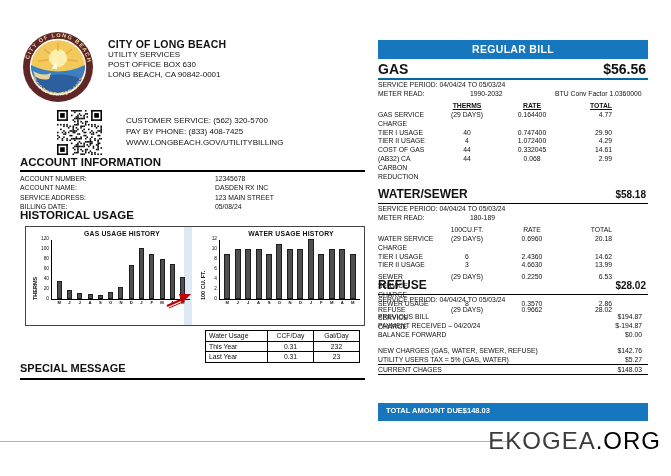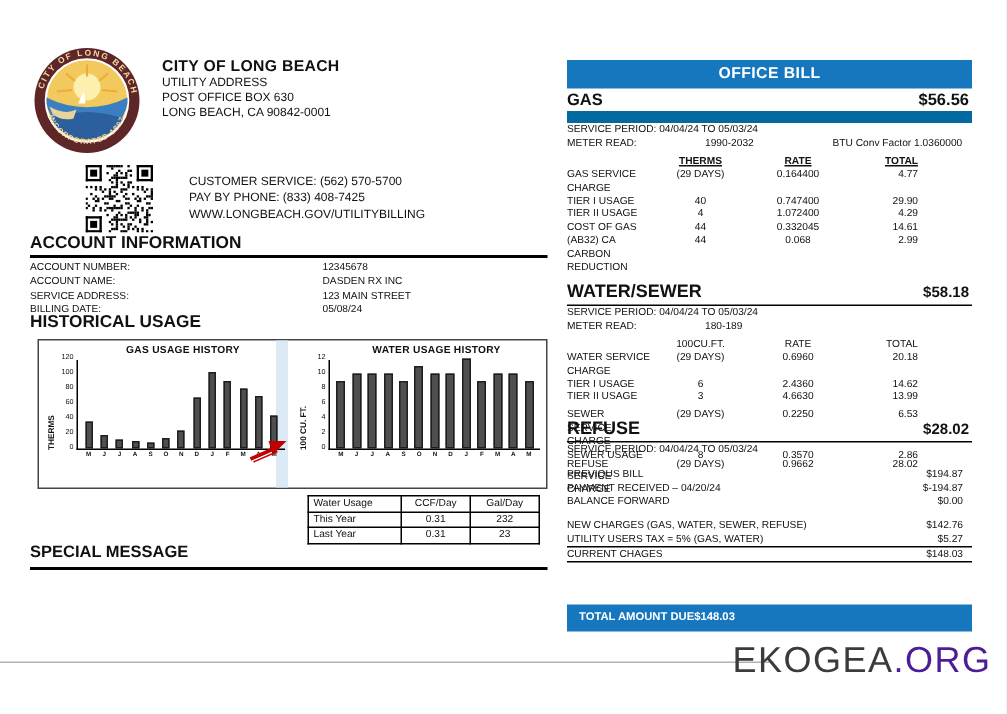--- a/index.html
+++ b/index.html
@@ -55,22 +55,22 @@
   .wtable td.num { text-align:center; width:46px; }
   .wtable td.lbl { width:62px; }
   .special-title { position:absolute; left:20px; top:362px; width:345px;
     font-size:11px; font-weight:bold; border-bottom:2px solid #000; padding-bottom:4px; }
   
   .rcol { position:absolute; left:378px; top:40px; width:270px; height:436px; font-size:6.8px; }
   .rcol > div { position:absolute; left:0; right:0; }
   .banner { top:0; background:#1677BE; color:#fff; font-weight:bold; font-size:10.5px;
     text-align:center; padding:3px 0 4px; letter-spacing:.3px; }
   .sec-gas { top:21px; }
-  .gas-head { display:flex; justify-content:space-between; font-weight:bold; font-size:11px;
-    border-bottom:8px solid #0369a1; padding:0 2px 1px 0; }
+  .gas-head { display:flex; justify-content:space-between; font-weight:bold; font-size:14px;
+    border-bottom:2px solid #0369a1; padding:0 2px 1px 0; }
   .meta-line { line-height:8.6px; margin-top:1px; }
   .meta-row { display:flex; line-height:8.6px; }
   .m-label { width:92px; }
   .m-val { width:85px; }
   .tbl { margin-top:4px; padding-right:36px; }
   .trow { display:flex; line-height:8.8px; }
   .c-desc { flex:1; white-space:pre-line; }
   .c-qty { width:66px; text-align:center; }
   .c-rate { width:64px; text-align:center; }
   .c-tot { width:48px; text-align:right; }
@@ -89,21 +89,21 @@
   .agap { height:7px; }
   .tax-row { border-bottom:1px solid #000; }
   .cur-row { border-bottom:1px solid #000; }
   .total-bar { top:363px; background:#1677BE; color:#fff; font-weight:bold; font-size:7.5px;
     padding:3px 8px 4px; }
   .tb-row { display:flex; justify-content:flex-start; line-height:10.5px; }
   
   .footer-line { position:absolute; left:0; top:441px; width:516px; height:1px; background:#b2b2b2; }
   .brand { position:absolute; right:10px; top:427px; font-size:24px; letter-spacing:1px; }
   .brand-name { color:#3b3b3b; }
-  .brand-suffix { color:#4c1d95; }
+  .brand-suffix { color:#000000; }
 </style>
 </head>
 <body>
 
 <div class="page">
 
   <svg class="seal" width="72" height="72" viewBox="0 0 72 72">
     <circle cx="36" cy="36" r="35" fill="#5e2626"></circle>
     <circle cx="36" cy="36" r="27.5" fill="#f2c95c" stroke="#fff" stroke-width="1.4"></circle>
     <circle cx="36" cy="27" r="9" fill="#fdf0ae"></circle>
@@ -125,21 +125,21 @@
     <text font-size="5.6" fill="#f3dba6" font-weight="bold" letter-spacing="1.2">
       <textPath href="#arcTop" startOffset="8%">CITY OF LONG BEACH</textPath>
     </text>
     <text font-size="5" fill="#f3dba6" font-weight="bold" letter-spacing="0.8">
       <textPath href="#arcBot" startOffset="10%">INCORPORATED 1897</textPath>
     </text>
   </svg>
 
   <div class="org-block">
     <div class="org-name">CITY OF LONG BEACH</div>
-    <div class="org-line">UTILITY ADDRESS</div>
+    <div class="org-line">UTILITY SERVICES</div>
     <div class="org-line">POST OFFICE BOX 630</div>
     <div class="org-line">LONG BEACH, CA 90842-0001</div>
   </div>
 
   <svg class="qr" width="45" height="45" viewBox="0 0 29 29">
     <rect width="29" height="29" fill="#fff"></rect>
     <g class="mods" fill="#000">
         <rect x="0" y="0" width="7" height="1"></rect>
         <rect x="0" y="6" width="7" height="1"></rect>
         <rect x="0" y="0" width="1" height="7"></rect>
@@ -350,21 +350,21 @@
         <rect x="28" y="12" width="1" height="1"></rect>
         <rect x="28" y="13" width="1" height="1"></rect>
         <rect x="28" y="14" width="1" height="1"></rect>
         <rect x="28" y="18" width="1" height="1"></rect>
         <rect x="28" y="24" width="1" height="1"></rect>
         <rect x="28" y="28" width="1" height="1"></rect>
       </g>
   </svg>
 
   <div class="contact-block">
-    <div class="contact-line">CUSTOMER SERVICE: (562) 570-5700</div>
+    <div class="contact-line">CUSTOMER SERVICE: (562) 320-5700</div>
     <div class="contact-line">PAY BY PHONE: (833) 408-7425</div>
     <div class="contact-line">WWW.LONGBEACH.GOV/UTILITYBILLING</div>
   </div>
 
   <div class="acct-title">ACCOUNT INFORMATION</div>
   <div class="acct-rows">
     <div class="acct-row">
       <span class="acct-label">ACCOUNT NUMBER:</span>
       <span>12345678</span>
     </div>
@@ -505,21 +505,21 @@
       <td class="num">0.31</td>
       <td class="num">23</td>
     </tr>
   </tbody>
     </table>
 
   <div class="special-title">SPECIAL MESSAGE</div>
 
   <div class="rcol">
 
-    <div class="banner">OFFICE BILL</div>
+    <div class="banner">REGULAR BILL</div>
 
     <div class="sec-gas">
       <div class="gas-head">
         <span>GAS</span>
         <span>$56.56</span>
       </div>
       <div class="meta-line">SERVICE PERIOD: 04/04/24 TO 05/03/24</div>
       <div class="meta-row">
         <span class="m-label">METER READ:</span>
         <span class="m-val">1990-2032</span>

